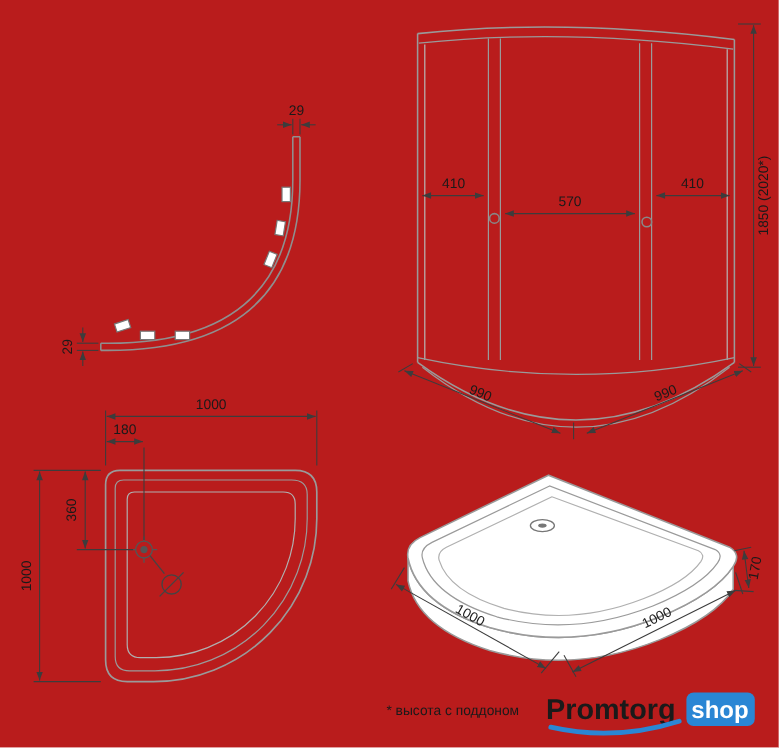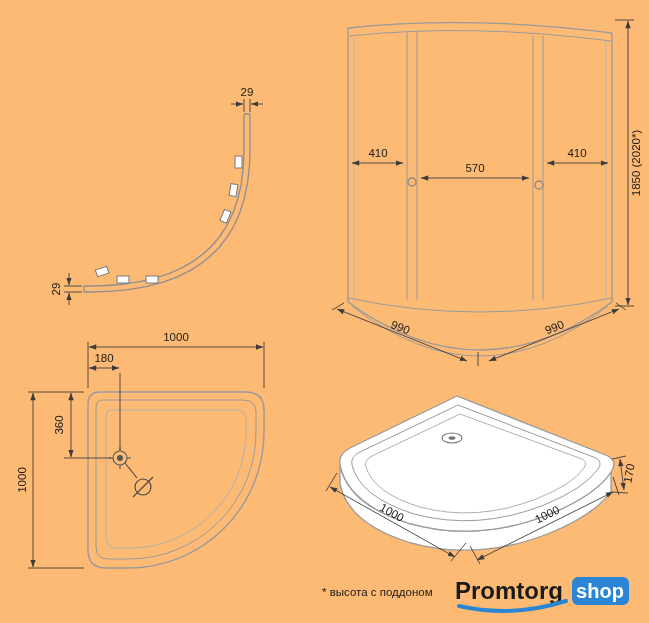--- a/index.html
+++ b/index.html
@@ -1,16 +1,16 @@
 <!DOCTYPE html>
 <html><head>
 <meta charset="utf-8">
 <style>
   html,body{margin:0;padding:0;background:#ffffff;}
-  .canvas{position:relative;width:649px;height:623px;background:#fdba74;overflow:hidden;font-family:"Liberation Sans",sans-serif;}
+  .canvas{position:relative;width:649px;height:623px;background:#b91c1c;overflow:hidden;font-family:"Liberation Sans",sans-serif;}
   svg{display:block;}
   svg text{font-family:"Liberation Sans",sans-serif;font-size:11.5px;fill:#1a1a1a;}
   .logo-prom{font-size:24px;font-weight:bold;}
   .logo-shop{font-size:20px;font-weight:bold;fill:#ffffff;}
   .footnote{font-size:11.5px;fill:#1a1a1a;}
 </style>
 </head>
 <body>
 
 <div class="canvas">

